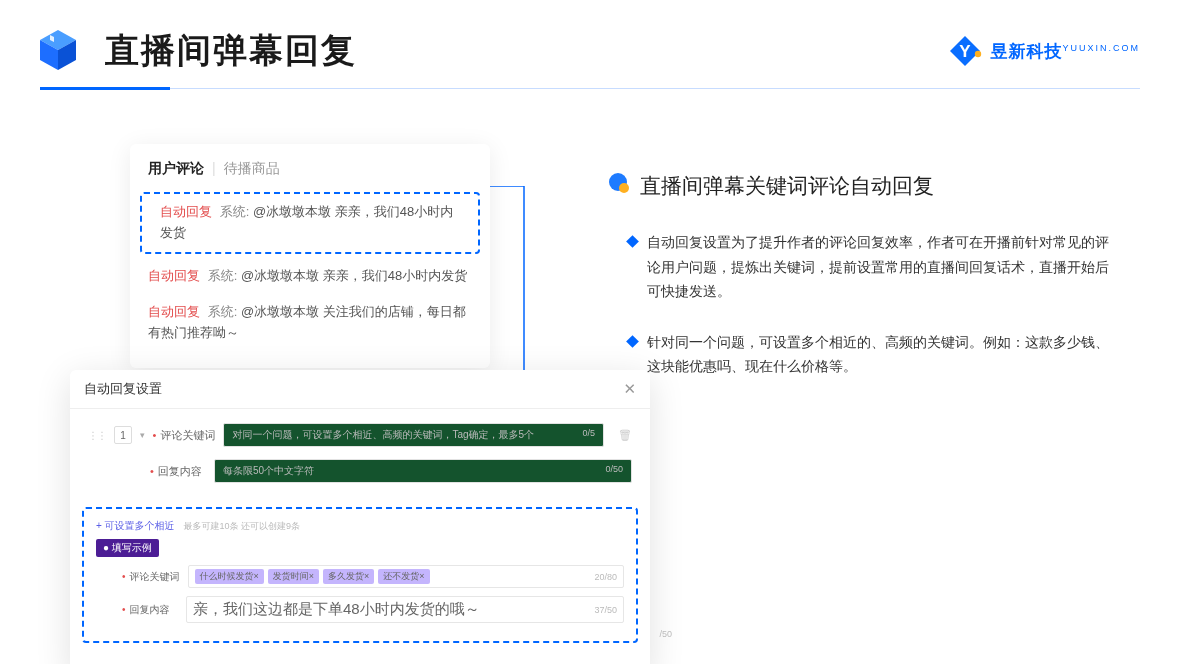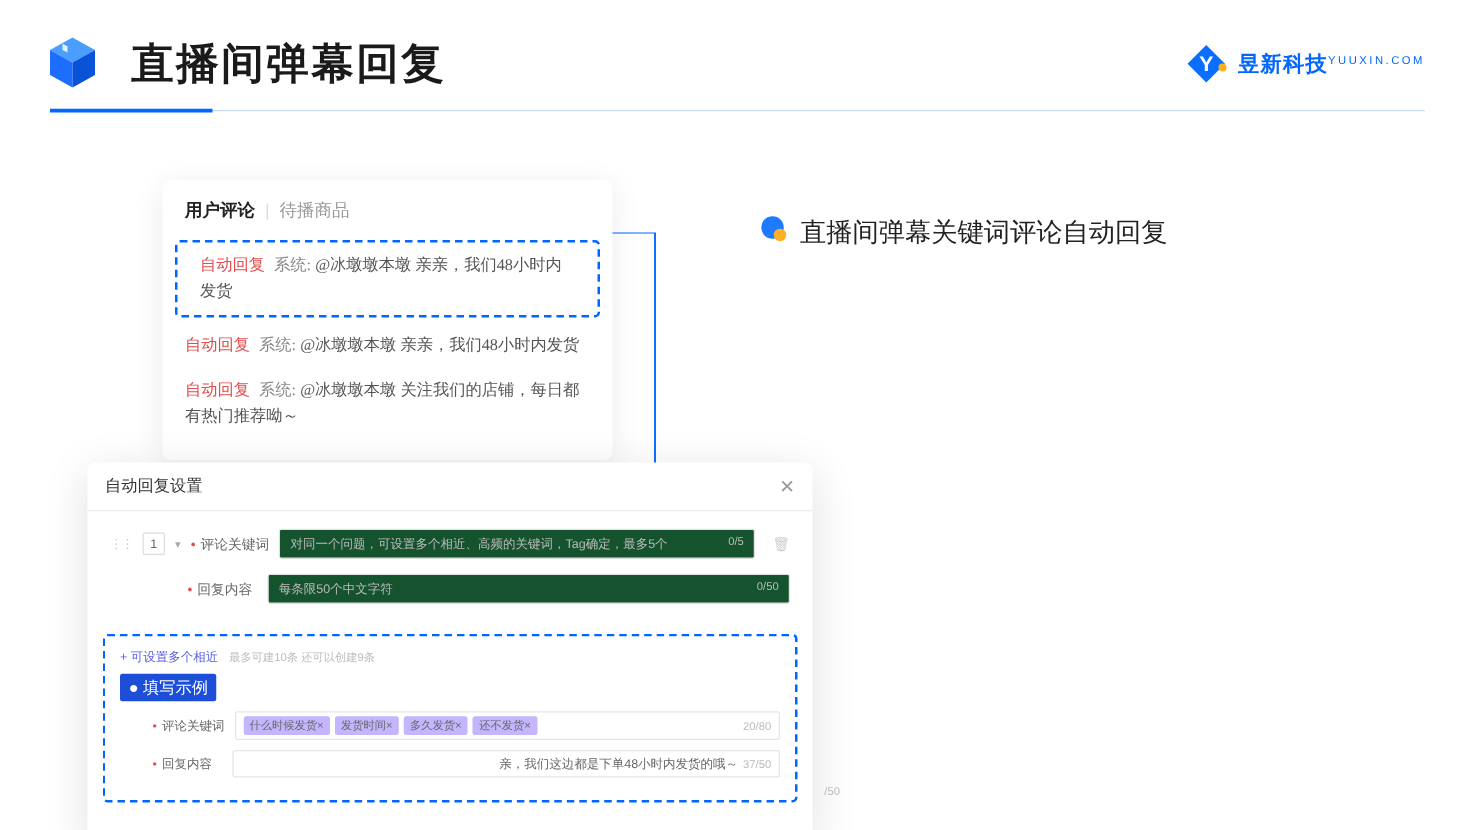--- a/index.html
+++ b/index.html
@@ -73,21 +73,20 @@
   font-size: 14px;
 }
 .tab { color: #999; }
 .tab.active { color: #222; font-weight: 600; }
 .tab-sep { color: #ddd; }
 .comment-row {
   padding: 8px 18px;
   font-size: 13px;
   line-height: 1.6;
   color: #555;
-  font-family: Liberation Serif, serif;
 }
 .auto-label { color: #e34d4d; font-weight: 500; margin-right: 4px; }
 .sys-label { color: #888; }
 .highlight-box {
   margin: 4px 10px;
   border: 2px dashed #0066ff;
   border-radius: 4px;
 }
 
 
@@ -148,23 +147,23 @@
   border: 2px dashed #0066ff;
   border-radius: 4px;
   padding: 10px 12px;
   font-size: 10px;
   position: relative;
 }
 .add-link { color: #5a5ee6; font-size: 10px; }
 .meta-note { color: #bbb; font-size: 9px; }
 .example-tag {
   display: inline-block;
-  background: #1d4ed8;
+  background: #4c1d95;
   color: #fff;
-  font-size: 13px;
+  font-size: 10px;
   padding: 2px 7px;
   border-radius: 2px;
   margin: 6px 0 8px 0;
 }
 .chip-row {
   display: flex; align-items: center;
   gap: 8px;
   margin-bottom: 8px;
 }
 .chip-input {
@@ -180,21 +179,21 @@
 }
 .chip {
   background: #c4b5fd;
   color: #666;
   font-size: 9px;
   padding: 1px 5px;
   border-radius: 2px;
   white-space: nowrap;
 }
 .chip-counter { margin-left: auto; color: #bbb; font-size: 9px; }
-.filled-text { color: #666; font-size: 10px; flex: 1; text-align: right; }
+.filled-text { color: #666; font-size: 15px; flex: 1; }
 .hanging-counter {
   position: absolute;
   right: -36px;
   bottom: 2px;
   color: #bbb;
   font-size: 9px;
 }
 
 
 .right-block {
@@ -356,15 +355,25 @@
   <div class="right-block">
     <div class="sub-heading">
       <span class="dot-icon">
         <svg viewBox="0 0 22 22">
           <circle cx="10" cy="10" r="9" fill="#1e7bff"></circle>
           <circle cx="16" cy="16" r="5" fill="#ffb020"></circle>
         </svg>
       </span>
       <span>直播间弹幕关键词评论自动回复</span>
     </div>
+    <div class="bullet-list">
+      <div class="bullet-item">
+        <div class="diamond"></div>
+        <div>自动回复设置为了提升作者的评论回复效率，作者可在开播前针对常见的评论用户问题，提炼出关键词，提前设置常用的直播间回复话术，直播开始后可快捷发送。</div>
+      </div>
+      <div class="bullet-item">
+        <div class="diamond"></div>
+        <div>针对同一个问题，可设置多个相近的、高频的关键词。例如：这款多少钱、这块能优惠吗、现在什么价格等。</div>
+      </div>
+    </div>
   </div>
 
 </div>
 
 </body></html>

